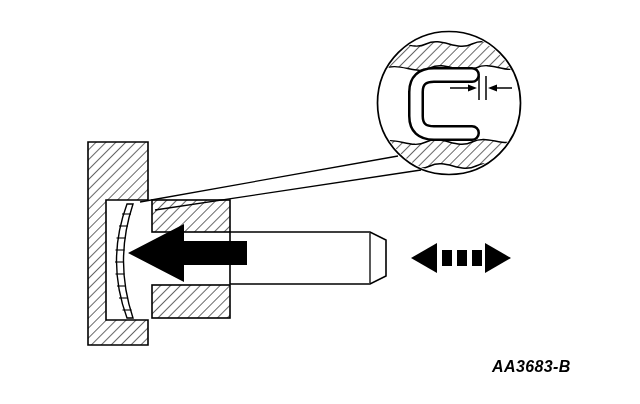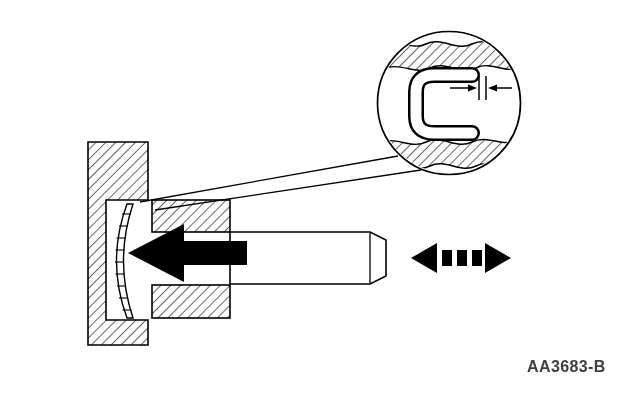--- a/index.html
+++ b/index.html
@@ -7,26 +7,27 @@
     position: relative;
     width: 640px;
     height: 404px;
     background: #ffffff;
     overflow: hidden;
     font-family: "Liberation Sans", sans-serif;
   }
   .diagram-svg { position: absolute; left: 0; top: 0; }
   .figure-code {
     position: absolute;
-    left: 527px;
+    left: 492px;
     top: 358px;
     font-size: 16px;
     font-weight: 700;
     letter-spacing: 0.4px;
-    color: #404040;
+    color: #000000;
+    font-style: italic;
   }
 </style>
 </head>
 <body>
 
 <div class="canvas">
 
   <svg class="diagram-svg" width="640" height="404" viewBox="0 0 640 404">
 
     <defs>

